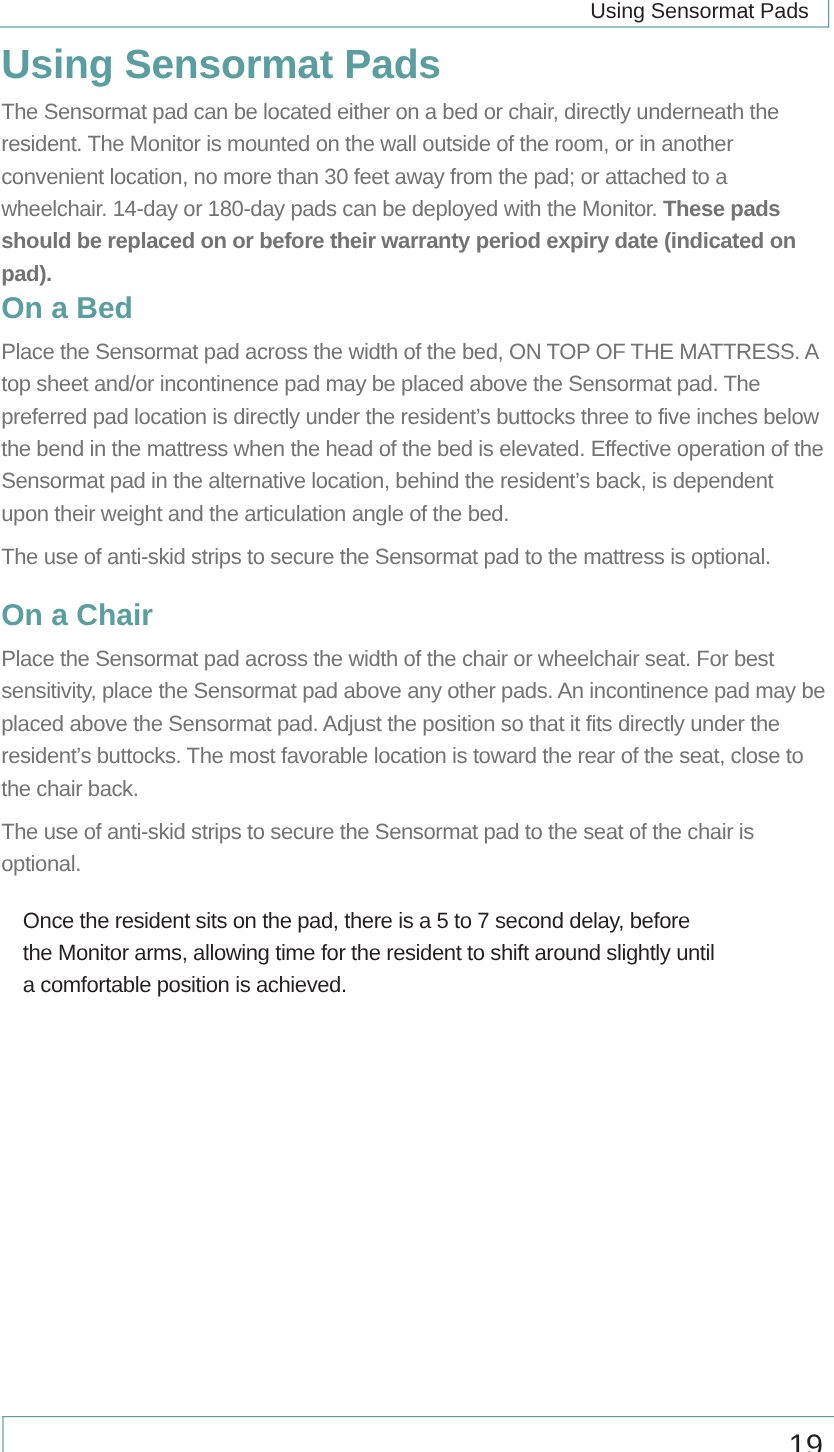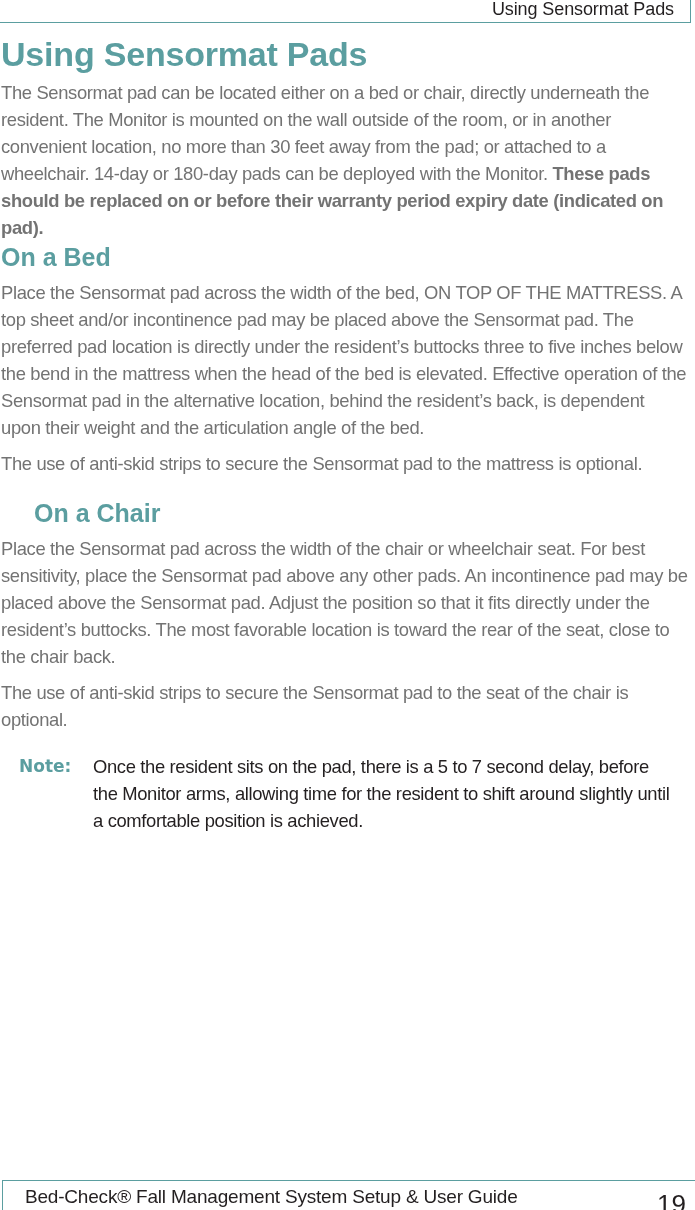--- a/index.html
+++ b/index.html
@@ -54,26 +54,24 @@
 
 <div class="content">
   <h1>Using Sensormat Pads</h1>
 
   <p style="margin-top:3px; width:688px;"><span>The Sensormat pad can be located either on a bed or chair, directly underneath the resident. The Monitor is mounted on the wall outside of the room, or in another convenient location, no more than 30 feet away from the pad; or attached to a wheelchair. 14-day or 180-day pads can be deployed with the Monitor. </span><b>These pads should be replaced on or before their warranty period expiry date (indicated on pad).</b></p>
 
   <h2 style="">On a Bed</h2>
   <p style="margin-top:6px; width:686px;">Place the Sensormat pad across the width of the bed, ON TOP OF THE MATTRESS. A top sheet and/or incontinence pad may be placed above the Sensormat pad. The preferred pad location is directly under the resident’s buttocks three to five inches below the bend in the mattress when the head of the bed is elevated. Effective operation of the Sensormat pad in the alternative location, behind the resident’s back, is dependent upon their weight and the articulation angle of the bed.</p>
   <p style="margin-top:9px; width:680px;">The use of anti-skid strips to secure the Sensormat pad to the mattress is optional.</p>
 
-  <h2 style="margin-top:20px;padding-left:33px;">On a Chair</h2>
+  <h2 style="margin-top:20px;">On a Chair</h2>
   <p style="margin-top:6px; width:688px;">Place the Sensormat pad across the width of the chair or wheelchair seat. For best sensitivity, place the Sensormat pad above any other pads. An incontinence pad may be placed above the Sensormat pad. Adjust the position so that it fits directly under the resident’s buttocks. The most favorable location is toward the rear of the seat, close to the chair back.</p>
   <p style="margin-top:9px; width:680px;">The use of anti-skid strips to secure the Sensormat pad to the seat of the chair is optional.</p>
 
   <div class="note" style="margin-top:20px;">
-    <div class="note-label">Note:</div>
     <div class="note-text" style="width:580px;">Once the resident sits on the pad, there is a 5 to 7 second delay, before the Monitor arms, allowing time for the resident to shift around slightly until a comfortable position is achieved.</div>
   </div>
 </div>
 
 <div class="running-footer">
-  <span class="footer-title">Bed-Check® Fall Management System Setup &amp; User Guide</span>
   <span class="footer-page">19</span>
 </div>
 
 </body></html>

